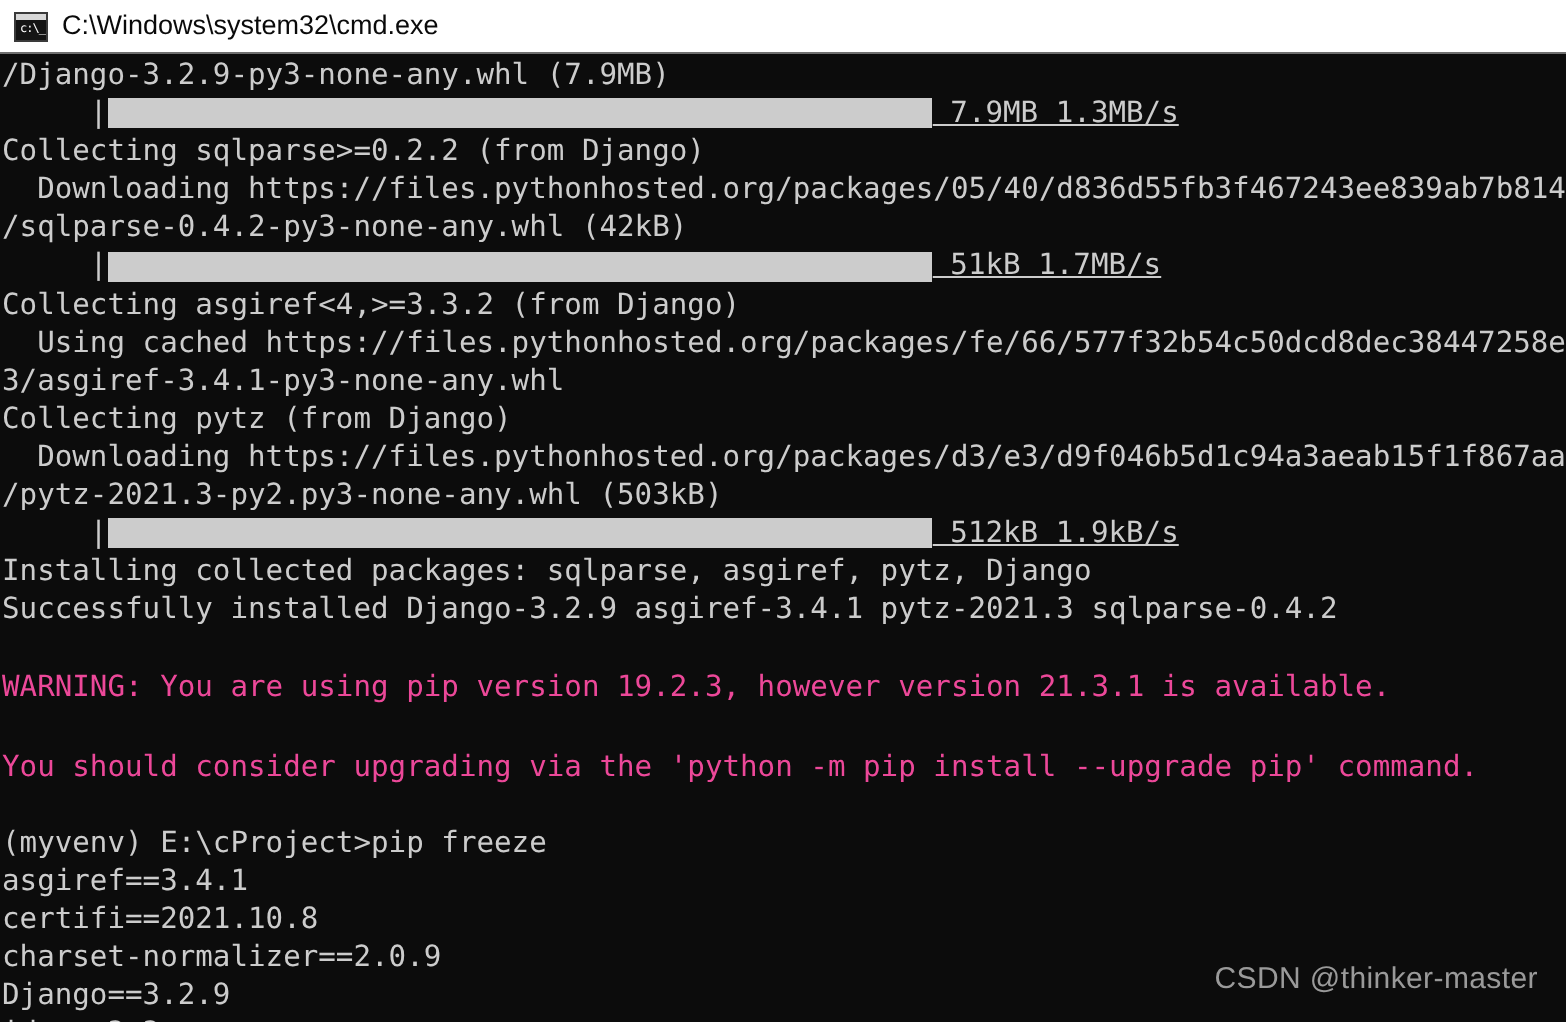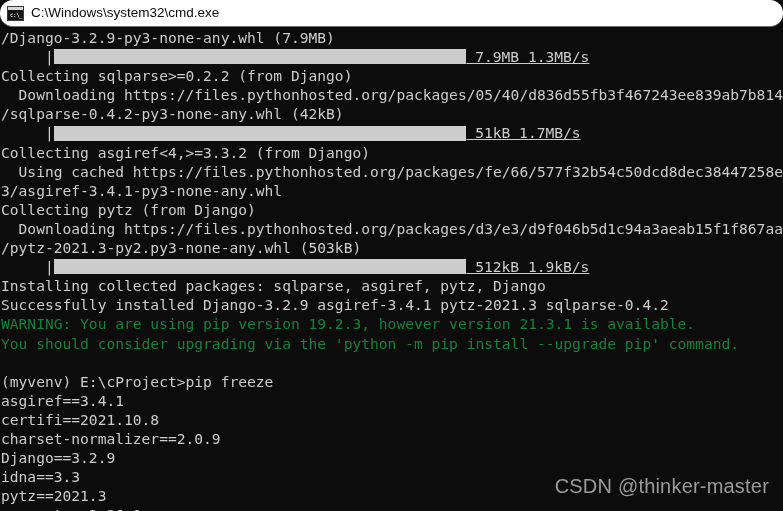--- a/index.html
+++ b/index.html
@@ -29,21 +29,20 @@
   .titlebar {
     height: 27px;
     min-height: 27px;
     background: #ffffff;
     border-bottom: 1px solid #6f6f6f;
     display: flex;
     align-items: center;
     padding-left: 7px;
     box-sizing: border-box;
     position: relative;
-    border-radius: 13px;
   }
   .title-icon {
     width: 17px;
     height: 15px;
     margin-right: 7px;
     background: #ffffff;
     border: 1px solid #3a3a3a;
     box-sizing: border-box;
     position: relative;
     flex: 0 0 auto;
@@ -95,21 +94,21 @@
     white-space: pre;
     letter-spacing: 0px;
     padding-top: 1px;
   }
   .line {
     height: 19.1px;
     white-space: pre;
     overflow: hidden;
   }
   .c-white  { color: #cccccc; }
-  .c-yellow { color: #15803d; }
+  .c-yellow { color: #ec4899; margin-top: 20px; }
 
   
   .progline {
     display: flex;
     align-items: center;
     height: 19.1px;
     overflow: hidden;
   }
   .progline .lead {
     white-space: pre;
@@ -125,21 +124,21 @@
     color: #cccccc;
     text-decoration: underline;
   }
 
   
   .watermark {
     position: absolute;
     right: 14px;
     bottom: 13px;
     font-family: "Liberation Sans", sans-serif;
-    font-size: 20px;
+    font-size: 15px;
     color: #9a9a9a;
     letter-spacing: 0.2px;
     white-space: nowrap;
     pointer-events: none;
   }
 
   
   .edge-strip {
     position: absolute;
     left: 0; top: 0; bottom: 0;

